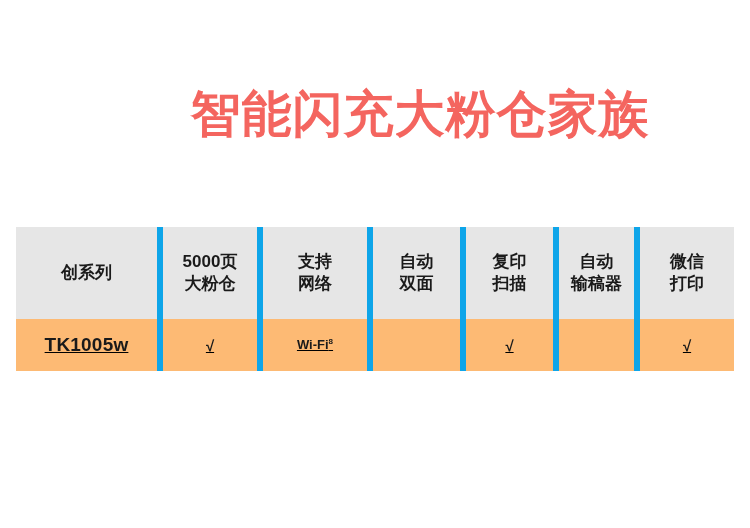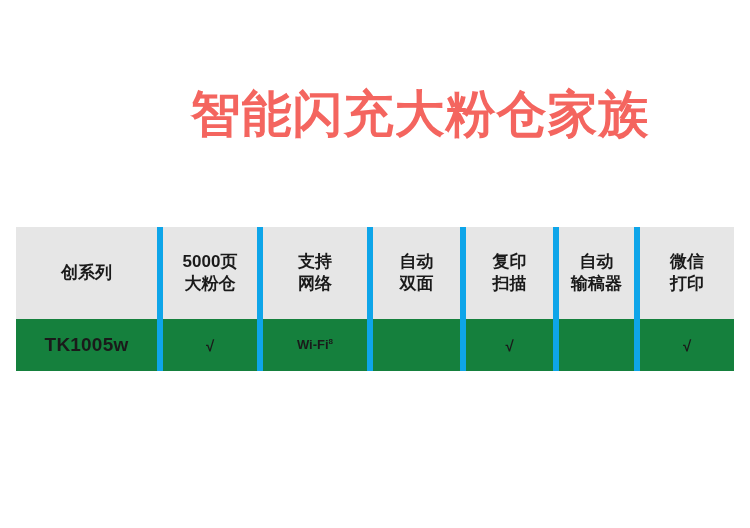--- a/index.html
+++ b/index.html
@@ -79,21 +79,22 @@
     line-height: 1.28;
   }
   thead th.model-head {
     text-align: left;
     padding-left: 14px;
     font-size: 17px;
   }
 
   
   tbody tr {
-    background: #15803d;
+    background: #fdba74;
+    text-decoration: underline;
   }
   tbody tr.row-normal td { height: 52px; }
   tbody tr.row-normal.tall td { height: 62px; }
   tbody tr.row-highlight td {
     height: 55px;
     background: #f4655f;
     color: #ffffff;
     border-left-color: #f4655f;
   }
   tbody tr.row-highlight td.divider-cell {

